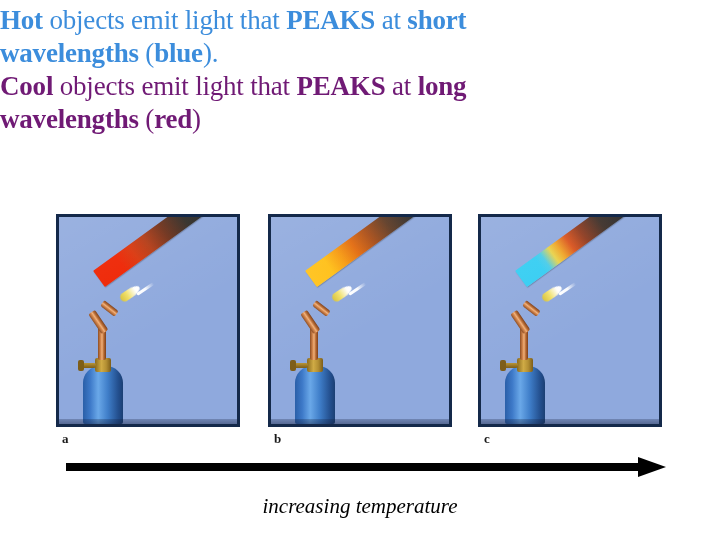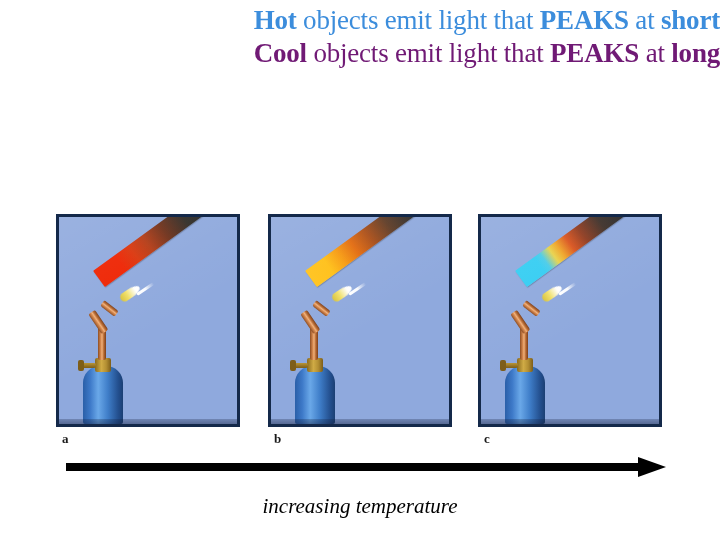--- a/index.html
+++ b/index.html
@@ -14,21 +14,21 @@
     overflow: hidden;
     font-family: "Liberation Serif", "DejaVu Serif", serif;
   }
 
   
   .heading {
     position: absolute;
     left: 0;
     top: 4px;
     width: 720px;
-    text-align: right;
+    text-align: left;
   }
   .hline {
     font-size: 27px;
     line-height: 33px;
     white-space: nowrap;
     letter-spacing: -0.2px;
   }
   .hline.blue { color: #3c8ddc; }
   .hline.red  { color: #701a75; }
   .b { font-weight: bold; }
@@ -261,25 +261,31 @@
 </style>
 </head>
 <body>
 
 <div class="heading">
 
   <div class="hline blue">
     <span class="b">Hot </span><span class="n">objects emit light that </span><span class="b">PEAKS </span><span class="n">at </span><span class="b">short</span>
   </div>
 
+  <div class="hline blue">
+    <span class="b">wavelengths </span><span class="n">(</span><span class="b">blue</span><span class="n">).</span>
+  </div>
 
   <div class="hline red">
     <span class="b">Cool </span><span class="n">objects emit light that </span><span class="b">PEAKS </span><span class="n">at </span><span class="b">long</span>
   </div>
 
+  <div class="hline red">
+    <span class="b">wavelengths </span><span class="n">(</span><span class="b">red</span><span class="n">)</span>
+  </div>
 
 </div>
 
 <div class="figure">
 
   <div class="panel-wrap p1">
     <div class="panel">
       <div class="rod a"></div>
       <div class="tank"></div>
       <div class="tank-neck"></div>

